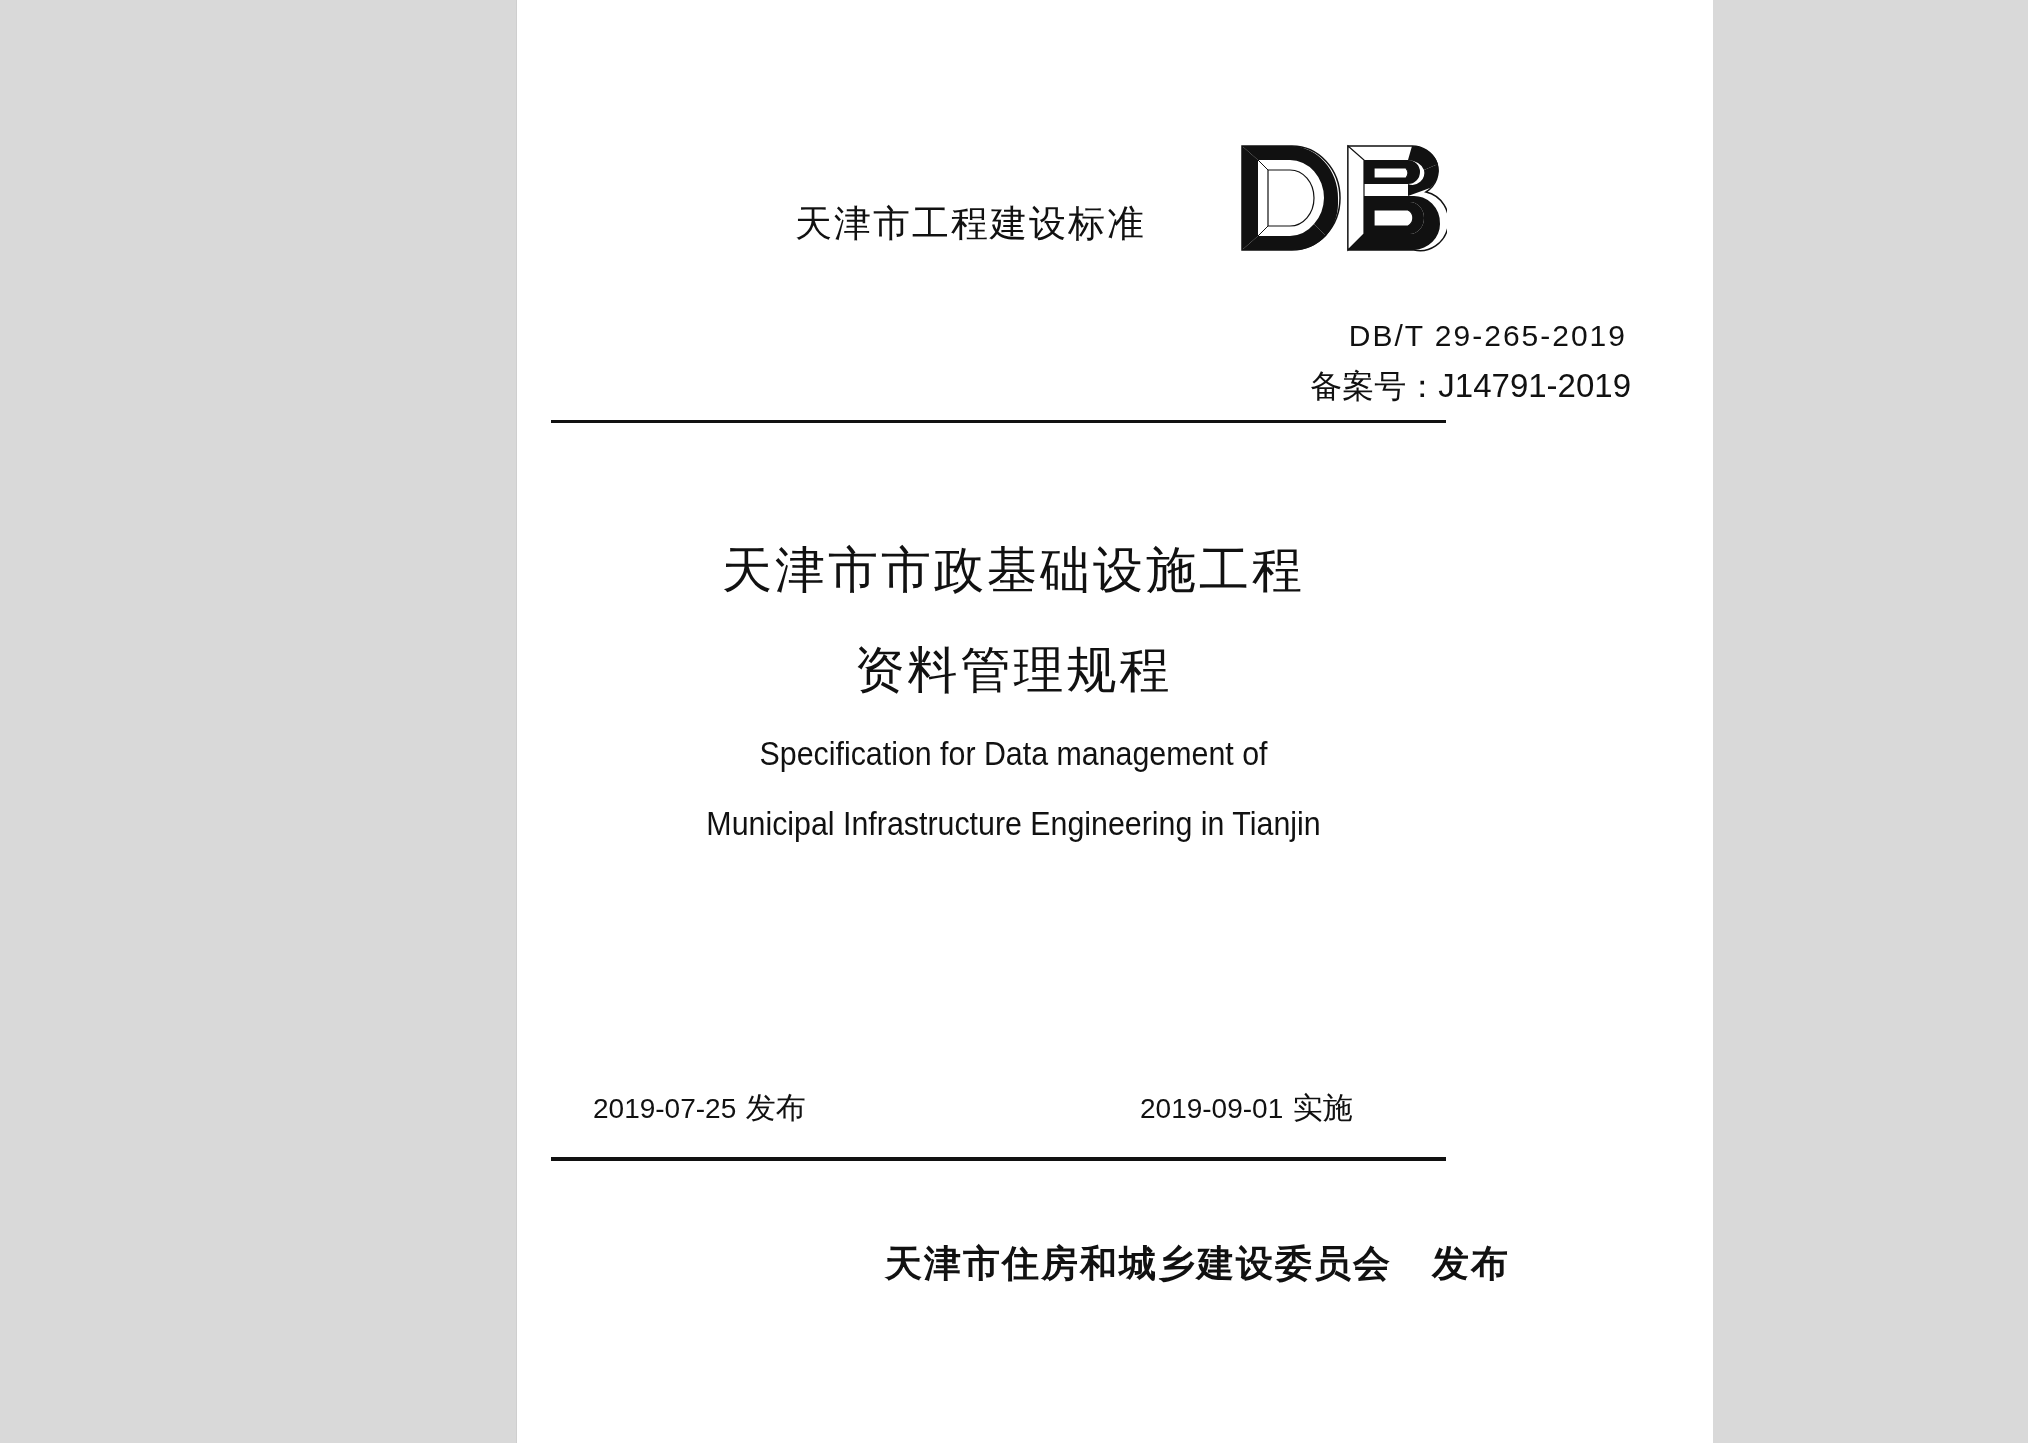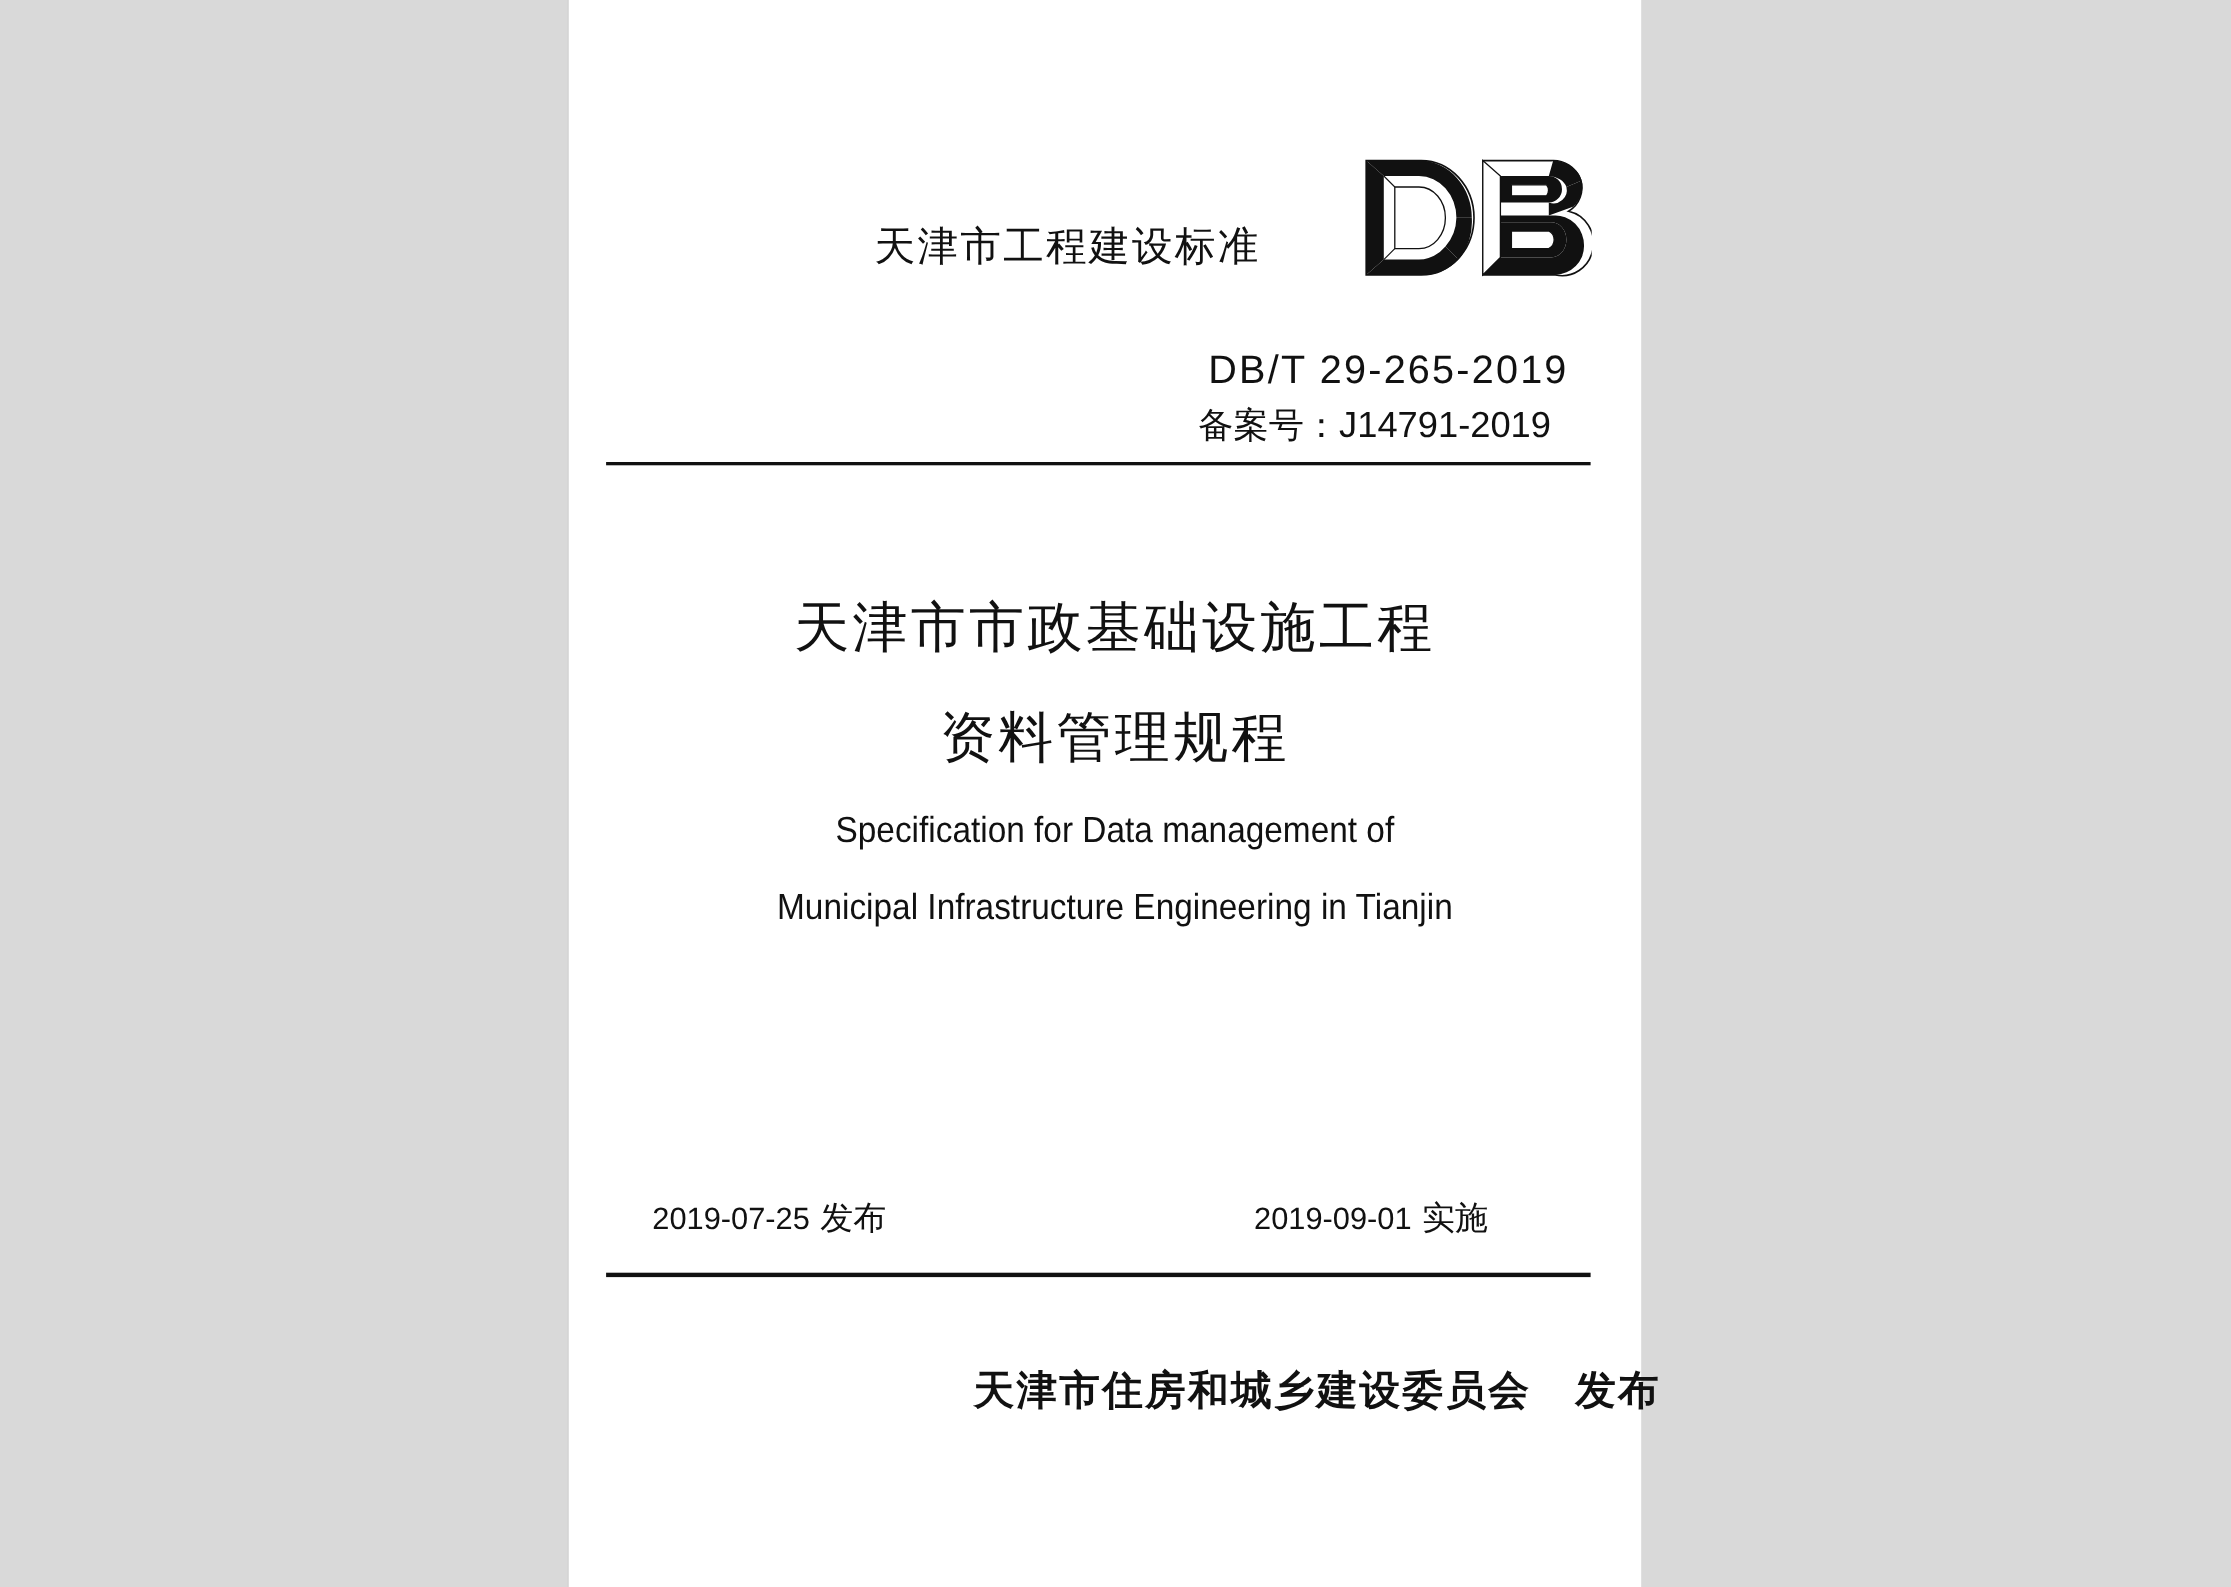--- a/index.html
+++ b/index.html
@@ -12,45 +12,45 @@
       background: #d9d9d9;
       position: relative;
       overflow: hidden;
       font-family: "DejaVu Sans", "Liberation Sans", sans-serif;
       color: #111;
     }
     .page {
       position: absolute;
       left: 517px;
       top: 0;
-      width: 975px;
+      width: 1196px;
       height: 1443px;
       background: #ffffff;
       box-shadow: -1px 0 0 #cfcfcf;
     }
     .abs { position: absolute; white-space: nowrap; }
 
     .std-category {
       left: 278px;
       top: 200px;
       font-size: 37px;
       letter-spacing: 2px;
       line-height: 48px;
     }
     .db-logo {
       left: 723px;
       top: 144px;
       width: 207px;
       height: 108px;
     }
     .std-number {
-      right: 66px;
+      right: 86px;
       top: 316px;
       font-family: "Liberation Sans", sans-serif;
-      font-size: 36px;
+      font-size: 30px;
       letter-spacing: 2px;
       line-height: 40px;
       text-align: right;
     }
     .record-number {
       right: 82px;
       top: 366px;
       font-size: 32px;
       line-height: 40px;
       text-align: right;

